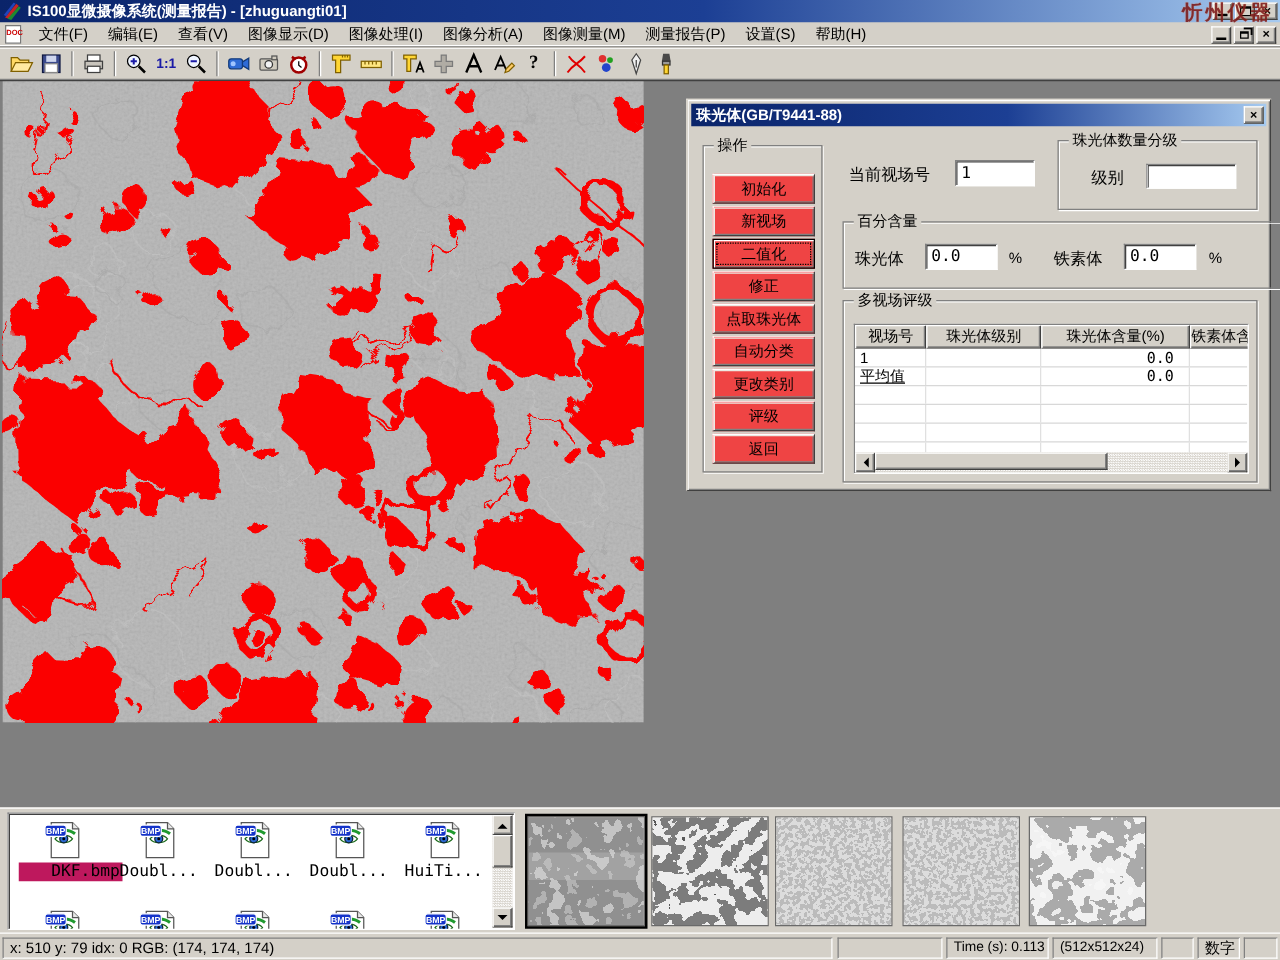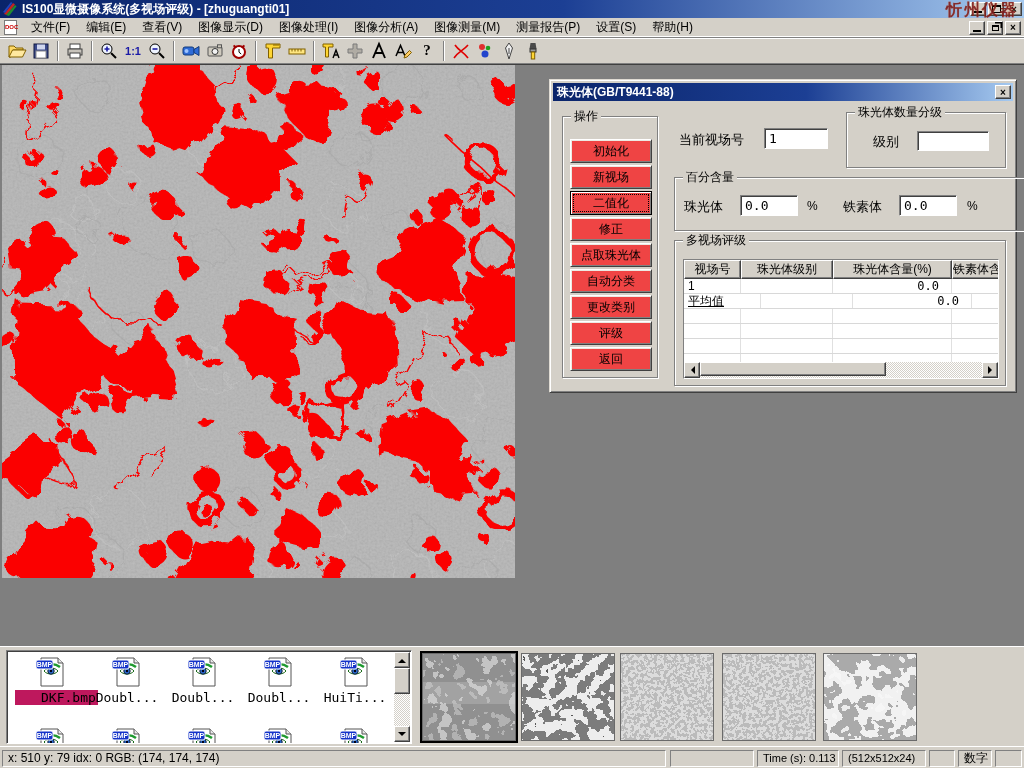--- a/index.html
+++ b/index.html
@@ -141,21 +141,21 @@
       </filter>
   </defs>
 </svg>
 
 <div id="titlebar" class="abs">
   <svg width="16" height="16" viewBox="0 0 16 16">
     <path d="M2 13L11 2l2 1.5L5 14z" fill="#c42424"></path>
     <path d="M4 14L13 4l1.6 1.2L7 15z" fill="#1f8a2f"></path>
     <path d="M1 11L9 1l1.4 1L3 12z" fill="#2244bb"></path>
   </svg>
-  <span class="title">IS100显微摄像系统(多视场评级) - [zhuguangti01]</span>
+  <span class="title">IS100显微摄像系统(测量报告) - [zhuguangti01]</span>
   <div class="btns">
     <div class="winbtn">
         <div class="glyph-min"></div>
       </div>
     <div class="winbtn">
         <div class="glyph-max"></div>
       </div>
     <div class="winbtn">
         <span>×</span>
       </div>
@@ -608,21 +608,21 @@
             <div class="th" style="width: 70px;">铁素体含量(%)</div>
           </div>
         <div id="mv-body">
             <div class="tr">
               <div class="td" style="width: 57px;">1</div>
               <div class="td" style="width: 92px;"></div>
               <div class="td num" style="width: 119px;">0.0</div>
               <div class="td" style="width: 70px;"></div>
             </div>
             <div class="tr">
-              <div class="td" style="width: 77px; text-decoration: underline;">平均值</div>
+              <div class="td" style="width: 57px; text-decoration: underline;">平均值</div>
               <div class="td" style="width: 92px;"></div>
               <div class="td num" style="width: 119px;">0.0</div>
               <div class="td" style="width: 70px;"></div>
             </div>
             <div class="tr">
               <div class="td" style="width: 57px;"></div>
               <div class="td" style="width: 92px;"></div>
               <div class="td num" style="width: 119px;"></div>
               <div class="td" style="width: 70px;"></div>
             </div>

